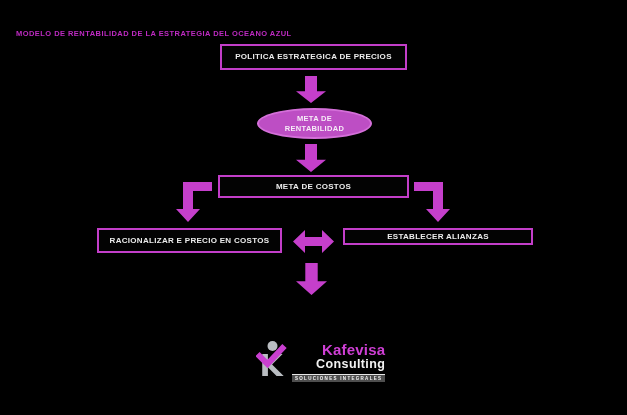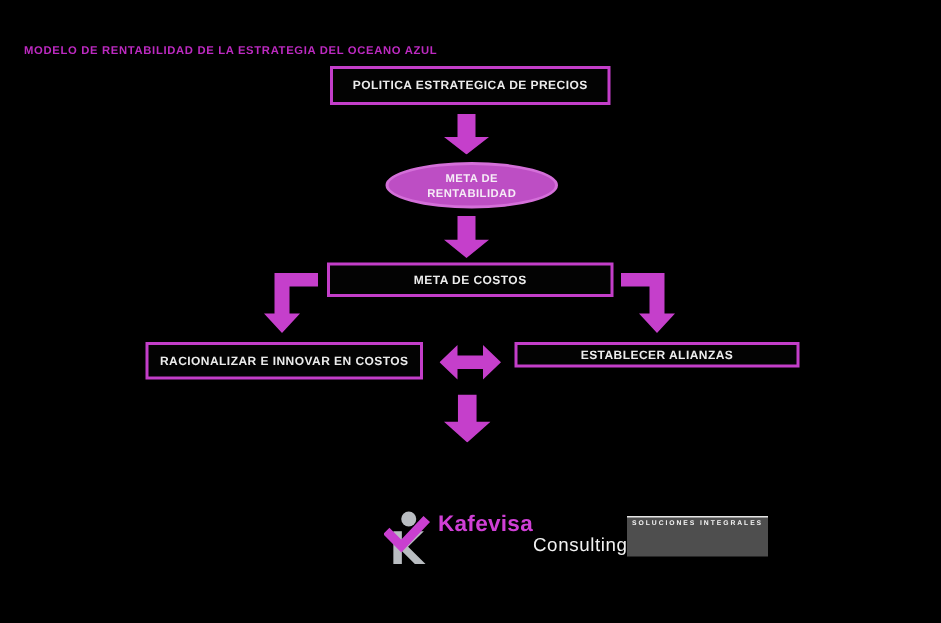--- a/index.html
+++ b/index.html
@@ -26,23 +26,23 @@
     position:absolute;left:257px;top:108px;width:115px;height:31px;
     box-sizing:border-box;border:2px solid #d46fd9;border-radius:50%;
     background:#bd4ec4;color:#f6ecf7;font-size:7.5px;font-weight:bold;
     letter-spacing:.3px;display:flex;flex-direction:column;align-items:center;
     justify-content:center;line-height:1.3;
   }
   .arrow{position:absolute;}
   .arrow svg{display:block;}
   .logo{position:absolute;left:256px;top:340px;display:flex;align-items:flex-start;}
   .logo-icon{width:31px;height:38px;margin-right:5px;}
-  .logo-text{display:flex;flex-direction:row;padding-top:2px;}
+  .logo-text{display:flex;flex-direction:column;padding-top:2px;align-items:flex-end;}
   .logo-brand{color:#cf3fd5;font-size:15px;font-weight:bold;letter-spacing:.2px;line-height:1;}
-  .logo-subbrand{color:#f2f2f2;font-size:12.5px;font-weight:normal;letter-spacing:.4px;line-height:1.1;margin-top:15px;}
+  .logo-subbrand{color:#f2f2f2;font-size:12.5px;font-weight:bold;letter-spacing:.4px;line-height:1.1;margin-top:1px;}
   .logo-tagline{
     margin-top:2px;background:#4e4e4e;border-top:1px solid #e6e6e6;
     color:#f5f5f5;font-size:4.5px;font-weight:bold;letter-spacing:1.3px;
     padding:1px 3px;width:fit-content;white-space:nowrap;
   }
 </style>
 </head>
 <body>
 
 <div id="canvas">
@@ -80,21 +80,21 @@
     </svg>
   </div>
 
   <div class="arrow" style="left:414px;top:181px;">
     <svg width="37" height="41" viewBox="0 0 37 41">
       <polygon points="0,1 29,1 29,28 36,28 24,41 12,28 19,28 19,10 0,10" fill="#c53fcb"></polygon>
     </svg>
   </div>
 
   <div class="node node-racionalizar">
-    <span>RACIONALIZAR E INNOVAR EN COSTOS</span>
+    <span>RACIONALIZAR E PRECIO EN COSTOS</span>
   </div>
 
   <div class="arrow" style="left:293px;top:229px;">
     <svg width="41" height="25" viewBox="0 0 41 25">
       <polygon points="0,12.5 12,1 12,8 29,8 29,1 41,12.5 29,24 29,17 12,17 12,24" fill="#c53fcb"></polygon>
     </svg>
   </div>
 
   <div class="node node-alianzas">
     <span>ESTABLECER ALIANZAS</span>

